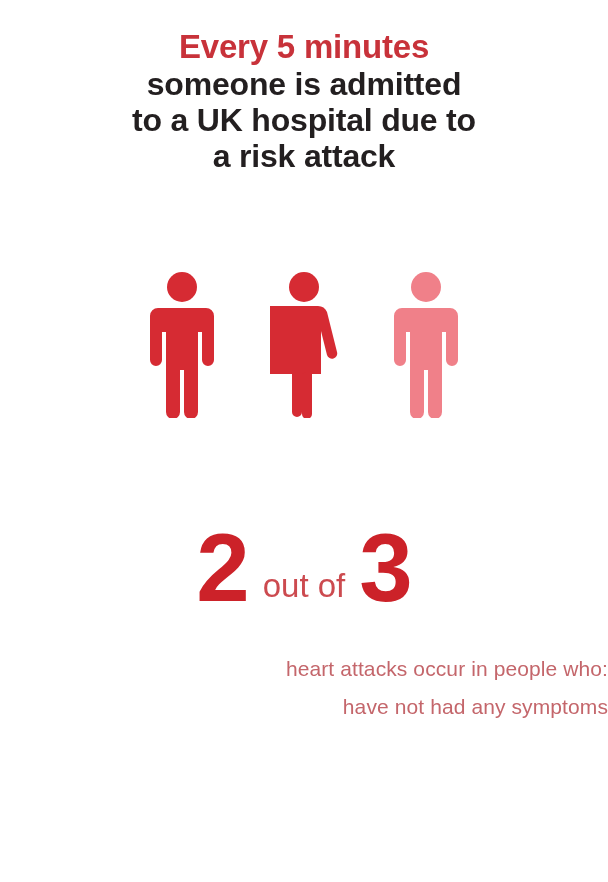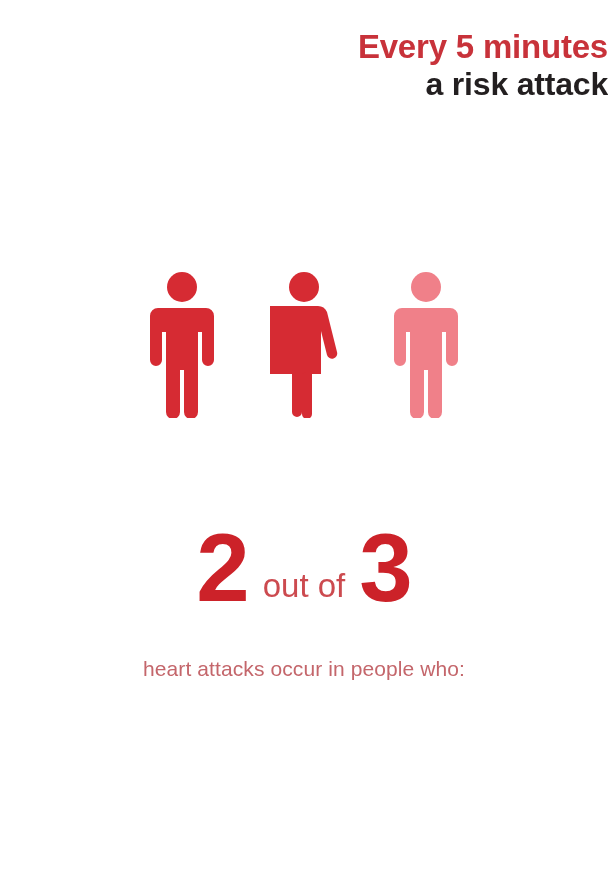--- a/index.html
+++ b/index.html
@@ -30,21 +30,20 @@
     width: 608px;
     text-align: center;
   }
   .headline-line {
     display: block;
     font-size: 32px;
     font-weight: bold;
     line-height: 36px;
     letter-spacing: -0.2px;
     color: #231f20;
-    text-align: right;
   }
   .headline-line.accent {
     color: #c8323a;
     font-size: 33px;
     line-height: 38px;
   }
 
   
   .figures {
     position: absolute;
@@ -90,38 +89,40 @@
     position: relative;
     top: -4px;
   }
 
   
   .footnote {
     position: absolute;
     top: 650px;
     left: 0;
     width: 608px;
-    text-align: center;
+    text-align: right;
   }
   .footnote-line {
     display: block;
     font-size: 21px;
     line-height: 38px;
     color: #c4666b;
     font-weight: normal;
     letter-spacing: 0.1px;
   }
 </style>
 </head>
 <body>
 
 <div class="infographic">
 
   <div class="headline">
     <span class="headline-line accent">Every 5 minutes</span>
+    <span class="headline-line">someone is admitted</span>
+    <span class="headline-line">to a UK hospital due to</span>
     <span class="headline-line">a risk attack</span>
   </div>
 
   <div class="figures">
 
     <svg class="figure" viewBox="0 0 68 146" aria-hidden="true">
       <circle cx="34" cy="15" r="15" fill="#d62b33"></circle>
       <path d="M10 36 h48 a8 8 0 0 1 8 8 v44 a6 6 0 0 1 -12 0 v-28 h-4 v80 a7 7 0 0 1 -14 0 v-42 h-4 v42 a7 7 0 0 1 -14 0 v-80 h-4 v28 a6 6 0 0 1 -12 0 v-44 a8 8 0 0 1 8 -8 z" fill="#d62b33"></path>
     </svg>
 
@@ -139,15 +140,16 @@
   </div>
 
   <div class="ratio">
     <span class="ratio-num">2</span>
     <span class="ratio-mid">out of</span>
     <span class="ratio-num">3</span>
   </div>
 
   <div class="footnote">
     <span class="footnote-line">heart attacks occur in people who:</span>
+    <span class="footnote-line">have not had any symptoms</span>
   </div>
 
 </div>
 
 </body></html>

